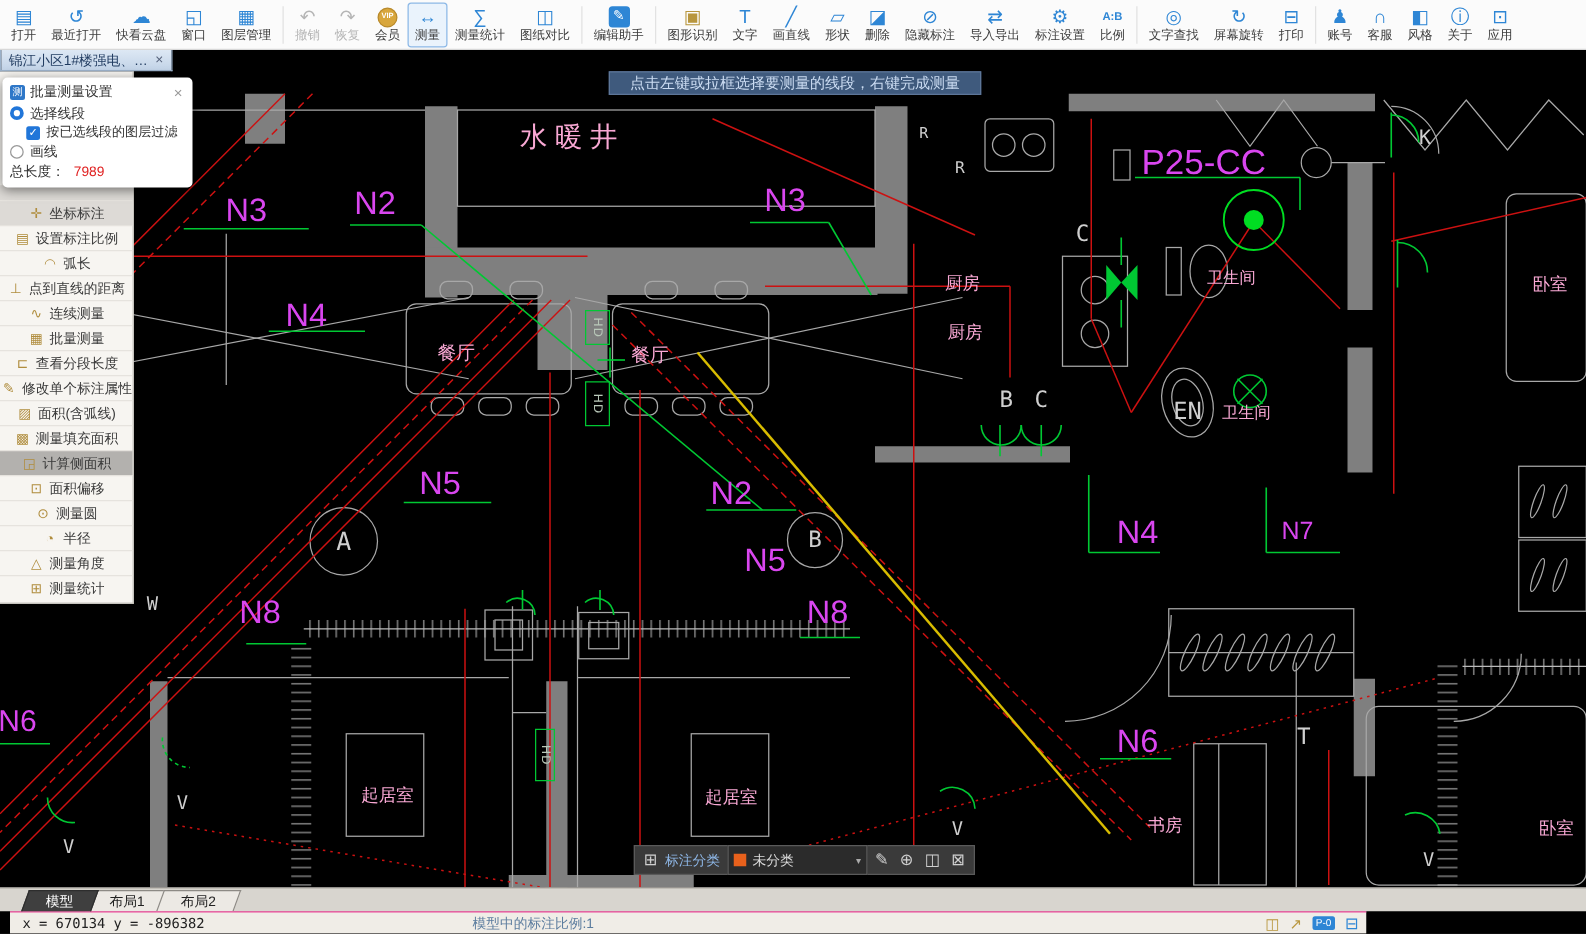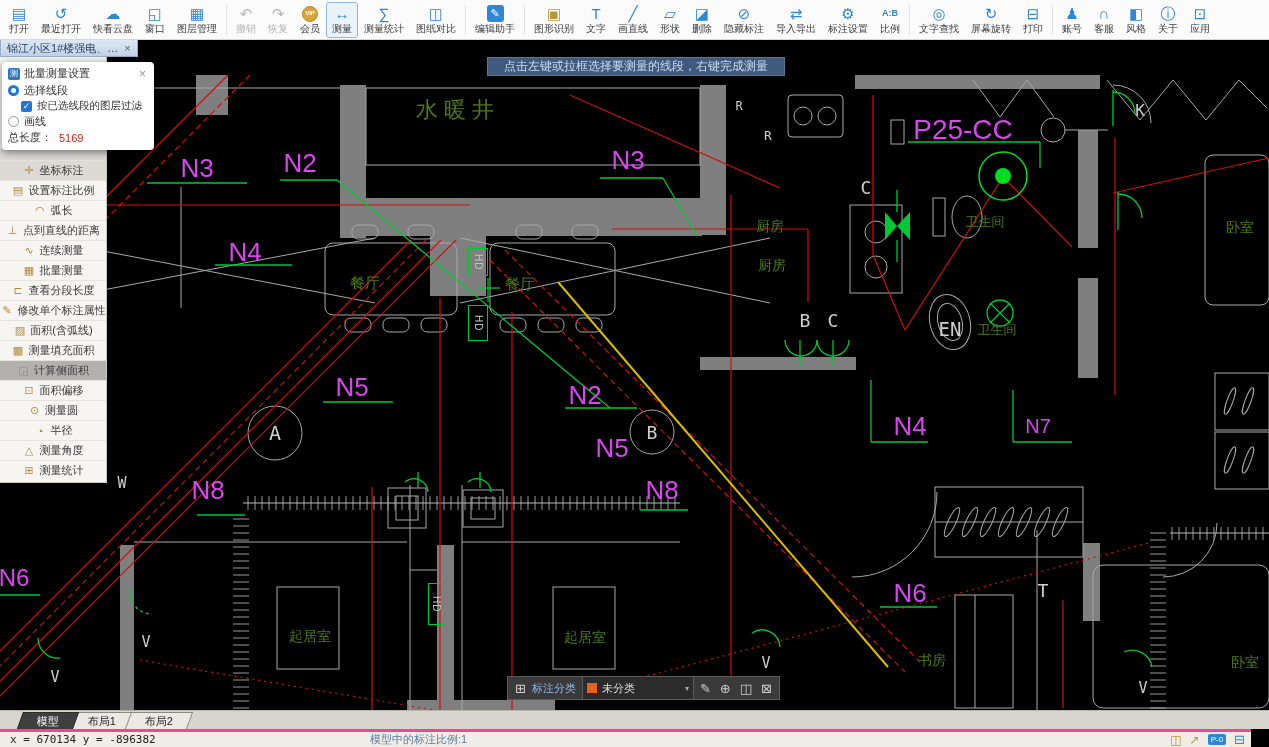--- a/index.html
+++ b/index.html
@@ -30,21 +30,21 @@
   .doc-tab{position:absolute;top:40px;left:0;height:17px;padding:0 6px;display:flex;align-items:center;gap:6px;
            background:linear-gradient(#dde8f4,#c2d3e7);border:1px solid #9ab0c8;border-top:none;
            font-size:11px;color:#1f3a5f;z-index:30;white-space:nowrap;}
   .doc-tab .x{color:#55617a;font-size:11px;cursor:pointer;}
 
   
   .canvas{position:absolute;top:40px;left:0;width:1269px;height:670px;background:#000;overflow:hidden;}
   .canvas svg{position:absolute;top:0;left:0;}
   .cad-label{position:absolute;transform:translate(-50%,-50%);white-space:nowrap;pointer-events:none;}
   .cad-label.axis{font-family:Liberation Sans, sans-serif;color:#d946ef;}
-  .cad-label.room{color:#4d7c0f;font-family:"DejaVu Sans",sans-serif;}
+  .cad-label.room{color:#f9a8d4;font-family:"DejaVu Sans",sans-serif;}
   .cad-label.sym{font-family:"DejaVu Sans Mono",monospace;color:#cfcfcf;}
   .cad-label.wide{letter-spacing:6px;}
   .hd-box{position:absolute;border:1px solid #00c833;color:#b9c8b9;display:flex;align-items:center;
           justify-content:center;writing-mode:vertical-rl;font-size:10px;letter-spacing:1px;transform:translate(-50%,-50%);}
 
   
   .hint{position:absolute;left:487px;top:17px;width:298px;height:19px;background:#3f5a7d;border:1px solid #5d7698;
         color:#cbdcf2;font-size:12px;display:flex;align-items:center;justify-content:center;z-index:20;white-space:nowrap;}
 
   
@@ -88,22 +88,22 @@
   
   .sheettabs{position:absolute;top:710px;left:0;width:1269px;height:19px;background:#d8d5cf;
              display:flex;align-items:flex-end;padding-left:20px;border-top:1px solid #b9b6b0;}
   .stab{height:17px;padding:0 16px;display:flex;align-items:center;font-size:11px;color:#222;
         background:#ece9e4;border:1px solid #8d8a85;border-bottom:none;transform:skewX(-20deg);
         margin-right:-5px;cursor:pointer;}
   .stab>span{transform:skewX(20deg);}
   .stab.active{background:#3f3f3f;color:#fff;border-color:#2d2d2d;z-index:2;}
 
   
-  .statusbar{position:absolute;top:729px;left:0;width:1251px;height:18px;background:#f0ede7;
-             border-top:3px solid #ec4899;font-size:11px;color:#333;display:flex;align-items:center;}
+  .statusbar{position:absolute;top:729px;left:8px;width:1085px;height:18px;background:#f0ede7;
+             border-top:1px solid #ec4899;font-size:11px;color:#333;display:flex;align-items:center;}
   .sb-coords{position:absolute;left:10px;font-family:"DejaVu Sans Mono",monospace;font-size:11px;color:#222;}
   .sb-scale{position:absolute;left:370px;color:#5b7c9e;}
   .sb-icons{position:absolute;right:6px;display:flex;align-items:center;gap:8px;}
   .sb-ic{font-size:12px;color:#b8963e;cursor:pointer;}
   .sb-ic.blue{color:#2e86d5;font-size:13px;}
   .sb-badge{background:#2e86d5;color:#fff;font-size:8px;padding:1px 3px;border-radius:2px;cursor:pointer;}
 </style>
 </head>
 <body>
 
@@ -597,21 +597,21 @@
     <div class="dlg-row indent">
       <span class="chk">✓</span>
       <span class="sm">按已选线段的图层过滤</span>
     </div>
     <div class="dlg-row">
       <span class="radio un"></span>
       <span>画线</span>
     </div>
     <div class="dlg-row">
       <span>总长度：</span>
-      <span class="total-val">5169</span>
+      <span class="total-val">7989</span>
     </div>
   </div>
 
   <div class="sheettabs" id="sheettabs">
       <div class="stab active">
         <span>模型</span>
       </div>
       <div class="stab">
         <span>布局1</span>
       </div>

